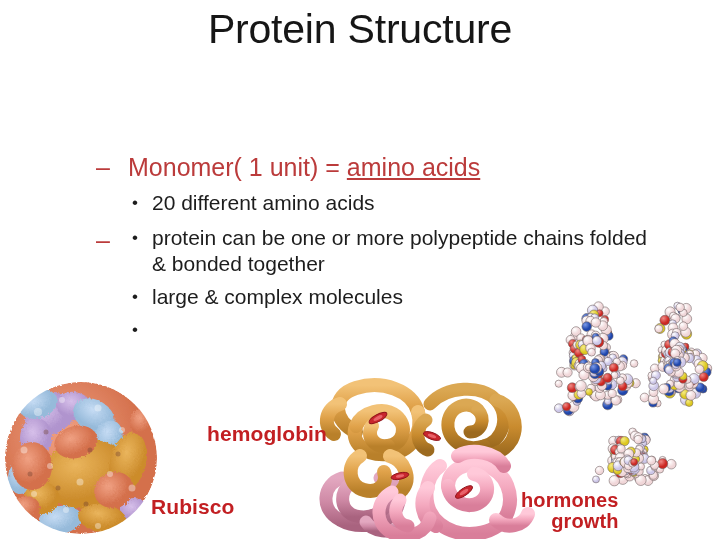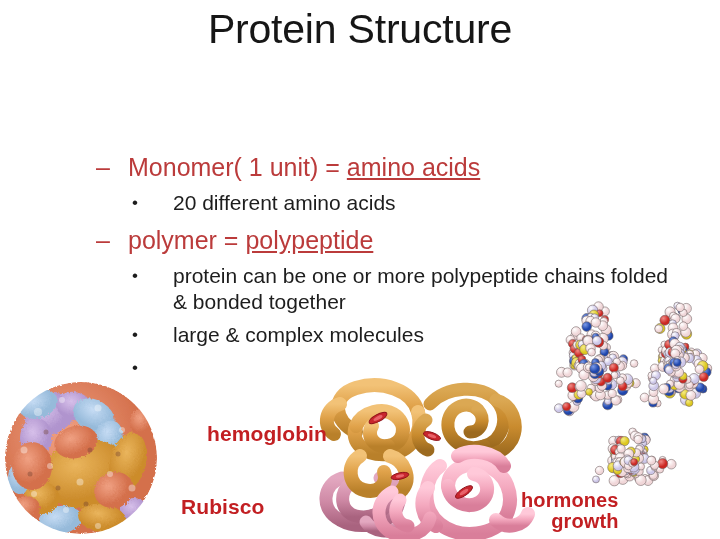--- a/index.html
+++ b/index.html
@@ -43,38 +43,38 @@
     position:relative;
     color:#1d1d1d;
     font-size:21px;line-height:26px;
     padding-left:152px;
     margin-bottom:1px;
   }
   .lvl2 .dot{
     position:absolute;left:132px;top:0;
     font-size:17px;line-height:26px;
   }
-  .lvl2 .l2text{display:block;max-width:500px;margin-left:21px;}
+  .lvl2 .l2text{display:block;max-width:500px;}
 
   .sp-a{margin-top:8px;}
   .sp-b{margin-top:9px;}
   .sp-c{margin-top:7px;}
 
   
   .fig-label{
     position:absolute;
     font-weight:bold;
     color:#c21f22;
     font-size:21px;
     line-height:22px;
     letter-spacing:0.1px;
     text-align:right;
   }
   #label-hemoglobin{left:207px;top:423px;}
-  #label-rubisco{left:151px;top:496px;margin-left:30px;}
+  #label-rubisco{left:151px;top:496px;}
   #label-growth{left:521px;top:490px;font-size:20px;line-height:21px;}
 
   
   .fig{position:absolute;}
 
   
   #fig-rubisco{left:2px;top:378px;width:158px;height:160px;}
   
   #fig-hemo{left:300px;top:360px;width:245px;height:179px;}
   
@@ -96,23 +96,20 @@
       </span>
     </div>
 
     <div class="lvl2 sp-a">
       <span class="dot">•</span>
       <span class="l2text">20 different amino acids</span>
     </div>
 
     <div class="lvl1 sp-b">
       <span class="dash">–</span>
-      <span class="l1text">
-        <span>polymer = </span><span class="uline">polypeptide</span>
-      </span>
     </div>
 
     <div class="lvl2 sp-a">
       <span class="dot">•</span>
       <span class="l2text">protein can be one or more polypeptide chains folded &amp; bonded together</span>
     </div>
 
     <div class="lvl2 sp-c">
       <span class="dot">•</span>
       <span class="l2text">large &amp; complex molecules</span>

